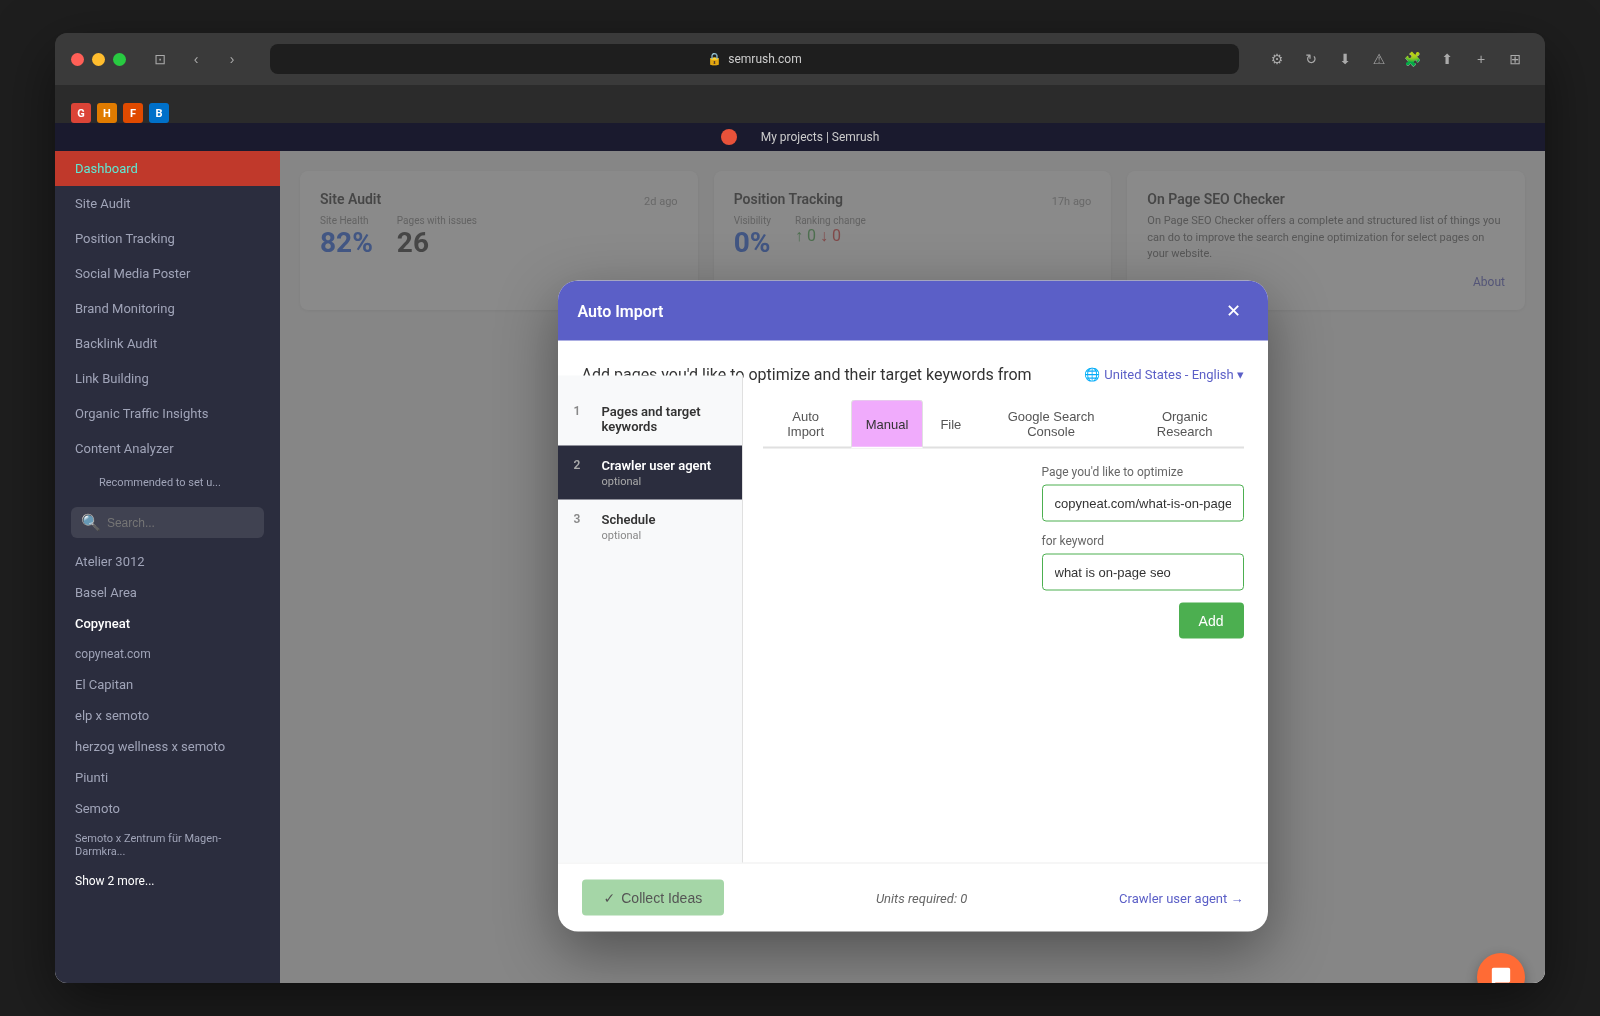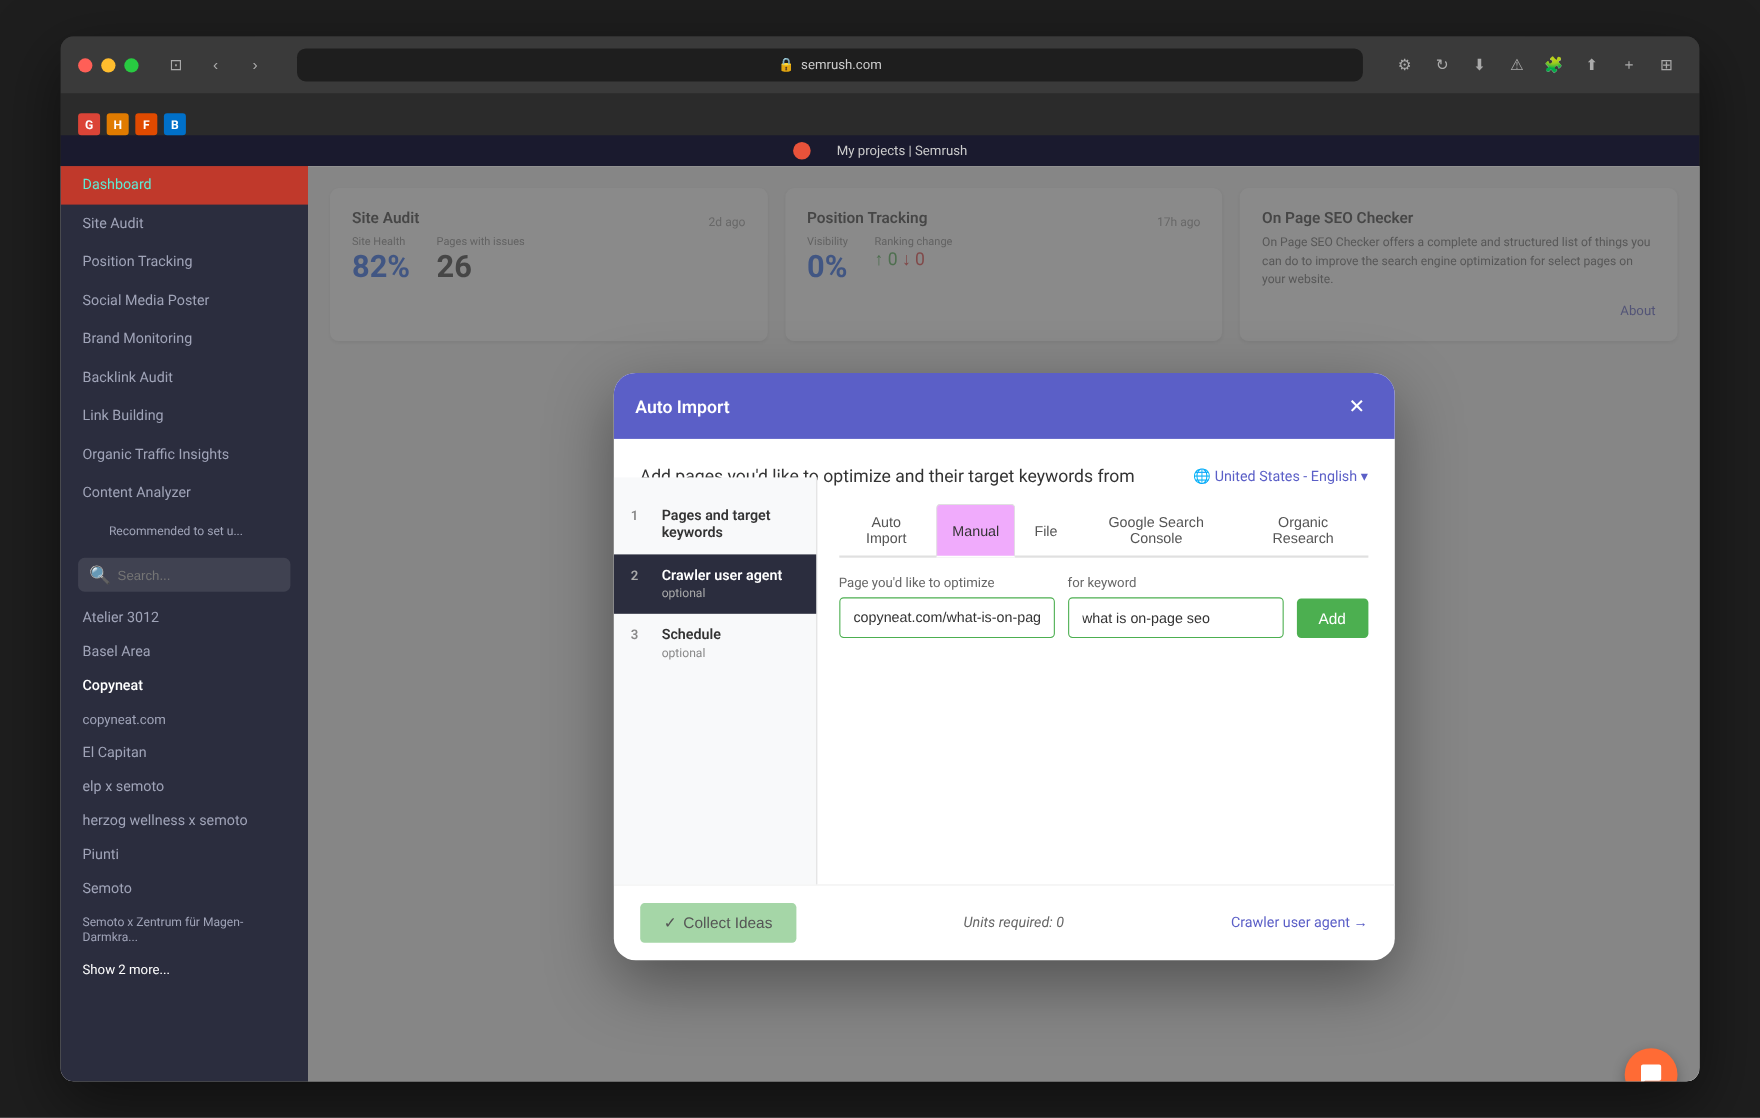--- a/index.html
+++ b/index.html
@@ -400,20 +400,21 @@
       font-weight: 500;
       margin-bottom: -2px;
     }
 
     
     .form-row {
       display: flex;
       gap: 12px;
       align-items: flex-end;
       margin-bottom: 20px;
+      flex-direction: column;
     }
     .form-group {
       flex: 1;
     }
     .form-label {
       font-size: 12px;
       color: #666;
       margin-bottom: 6px;
     }
     .form-input {

